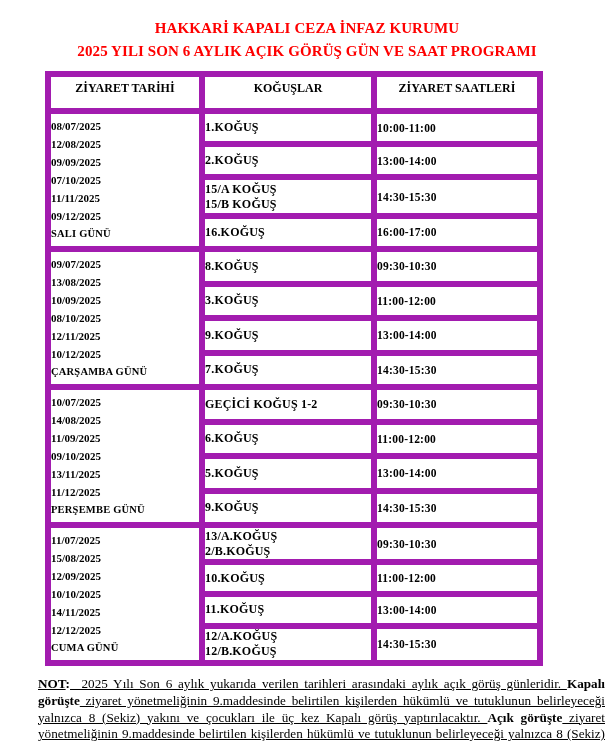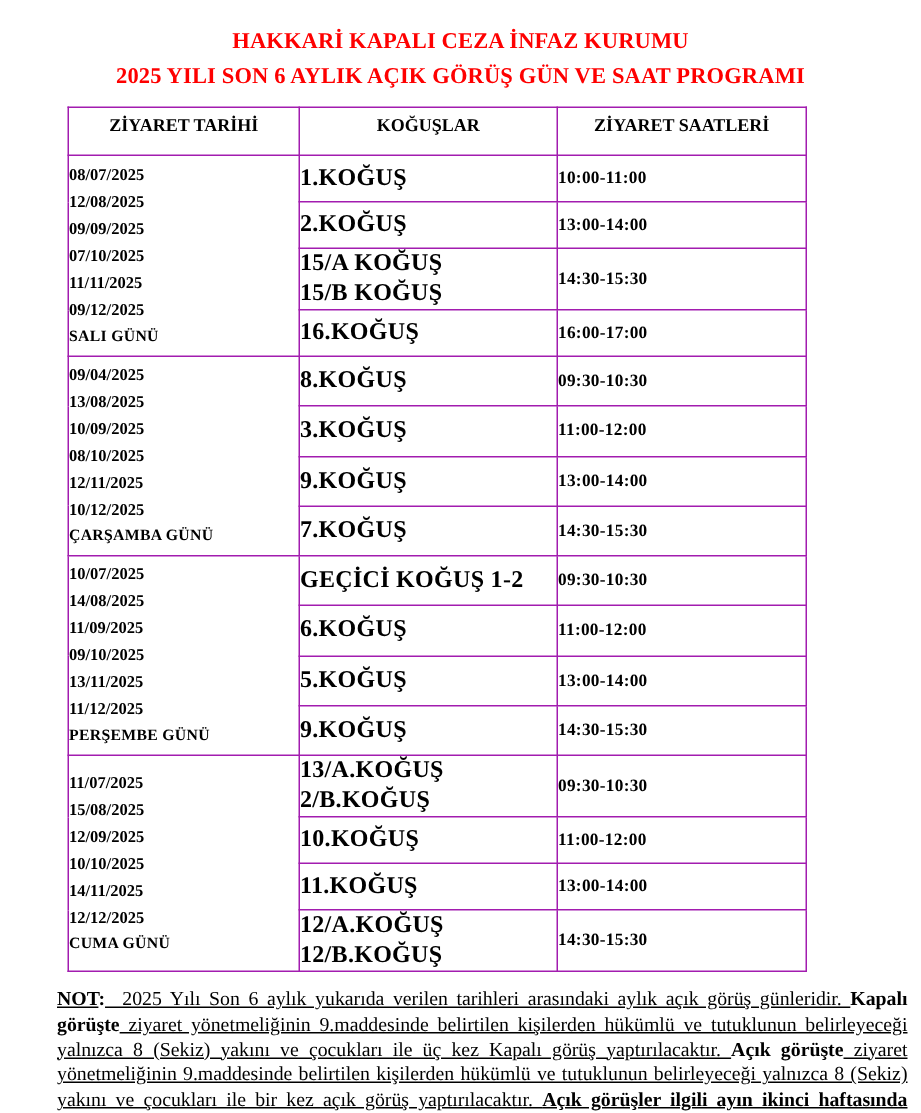--- a/index.html
+++ b/index.html
@@ -22,41 +22,41 @@
     letter-spacing: 0.1px;
   }
 
   table.schedule {
     margin: 8px 0 0 45px;
     width: 492px;
     border-collapse: collapse;
     table-layout: fixed;
   }
   .schedule th, .schedule td {
-    border: 1px solid #a21caf;
+    border: 6px solid #a21caf;
   }
   .schedule col.c1 { width: 154px; }
   .schedule col.c2 { width: 172px; }
   .schedule col.c3 { width: 166px; }
   .schedule th {
     font-size: 12px;
     font-weight: 700;
     text-align: center;
     padding: 4px 0 12px 0;
     vertical-align: top;
   }
   .schedule tbody tr { height: 31px; }
   .schedule tbody td {
     font-weight: 700;
     vertical-align: middle;
   }
   td.dates-cell { padding: 3px 0; vertical-align: middle; }
   .date-line { font-size: 11px; height: 18px; line-height: 18px; }
   .day-line  { font-size: 10.5px; height: 18px; line-height: 18px; letter-spacing: 0.2px; }
-  td.ward-cell { font-size: 16px; line-height: 1.25; letter-spacing: 0.2px; }
+  td.ward-cell { font-size: 12px; line-height: 1.25; letter-spacing: 0.2px; }
   td.time-cell { font-size: 11.5px; letter-spacing: 0.2px; }
 
   .note {
     margin: 10px 0 0 38px;
     width: 567px;
     font-size: 13.2px;
     line-height: 16.8px;
     text-align: justify;
   }
   .note-label { font-weight: 700; text-decoration: underline; }
@@ -118,21 +118,21 @@
           <td class="time-cell">14:30-15:30</td>
         </tr>
         <tr>
           <td class="ward-cell">
             <div>16.KOĞUŞ</div>
           </td>
           <td class="time-cell">16:00-17:00</td>
         </tr>
         <tr>
           <td class="dates-cell" rowspan="4">
-            <div class="date-line">09/04/2025</div>
+            <div class="date-line">09/07/2025</div>
             <div class="date-line">13/08/2025</div>
             <div class="date-line">10/09/2025</div>
             <div class="date-line">08/10/2025</div>
             <div class="date-line">12/11/2025</div>
             <div class="date-line">10/12/2025</div>
             <div class="day-line">ÇARŞAMBA GÜNÜ</div>
           </td>
           <td class="ward-cell">
             <div>8.KOĞUŞ</div>
           </td>

